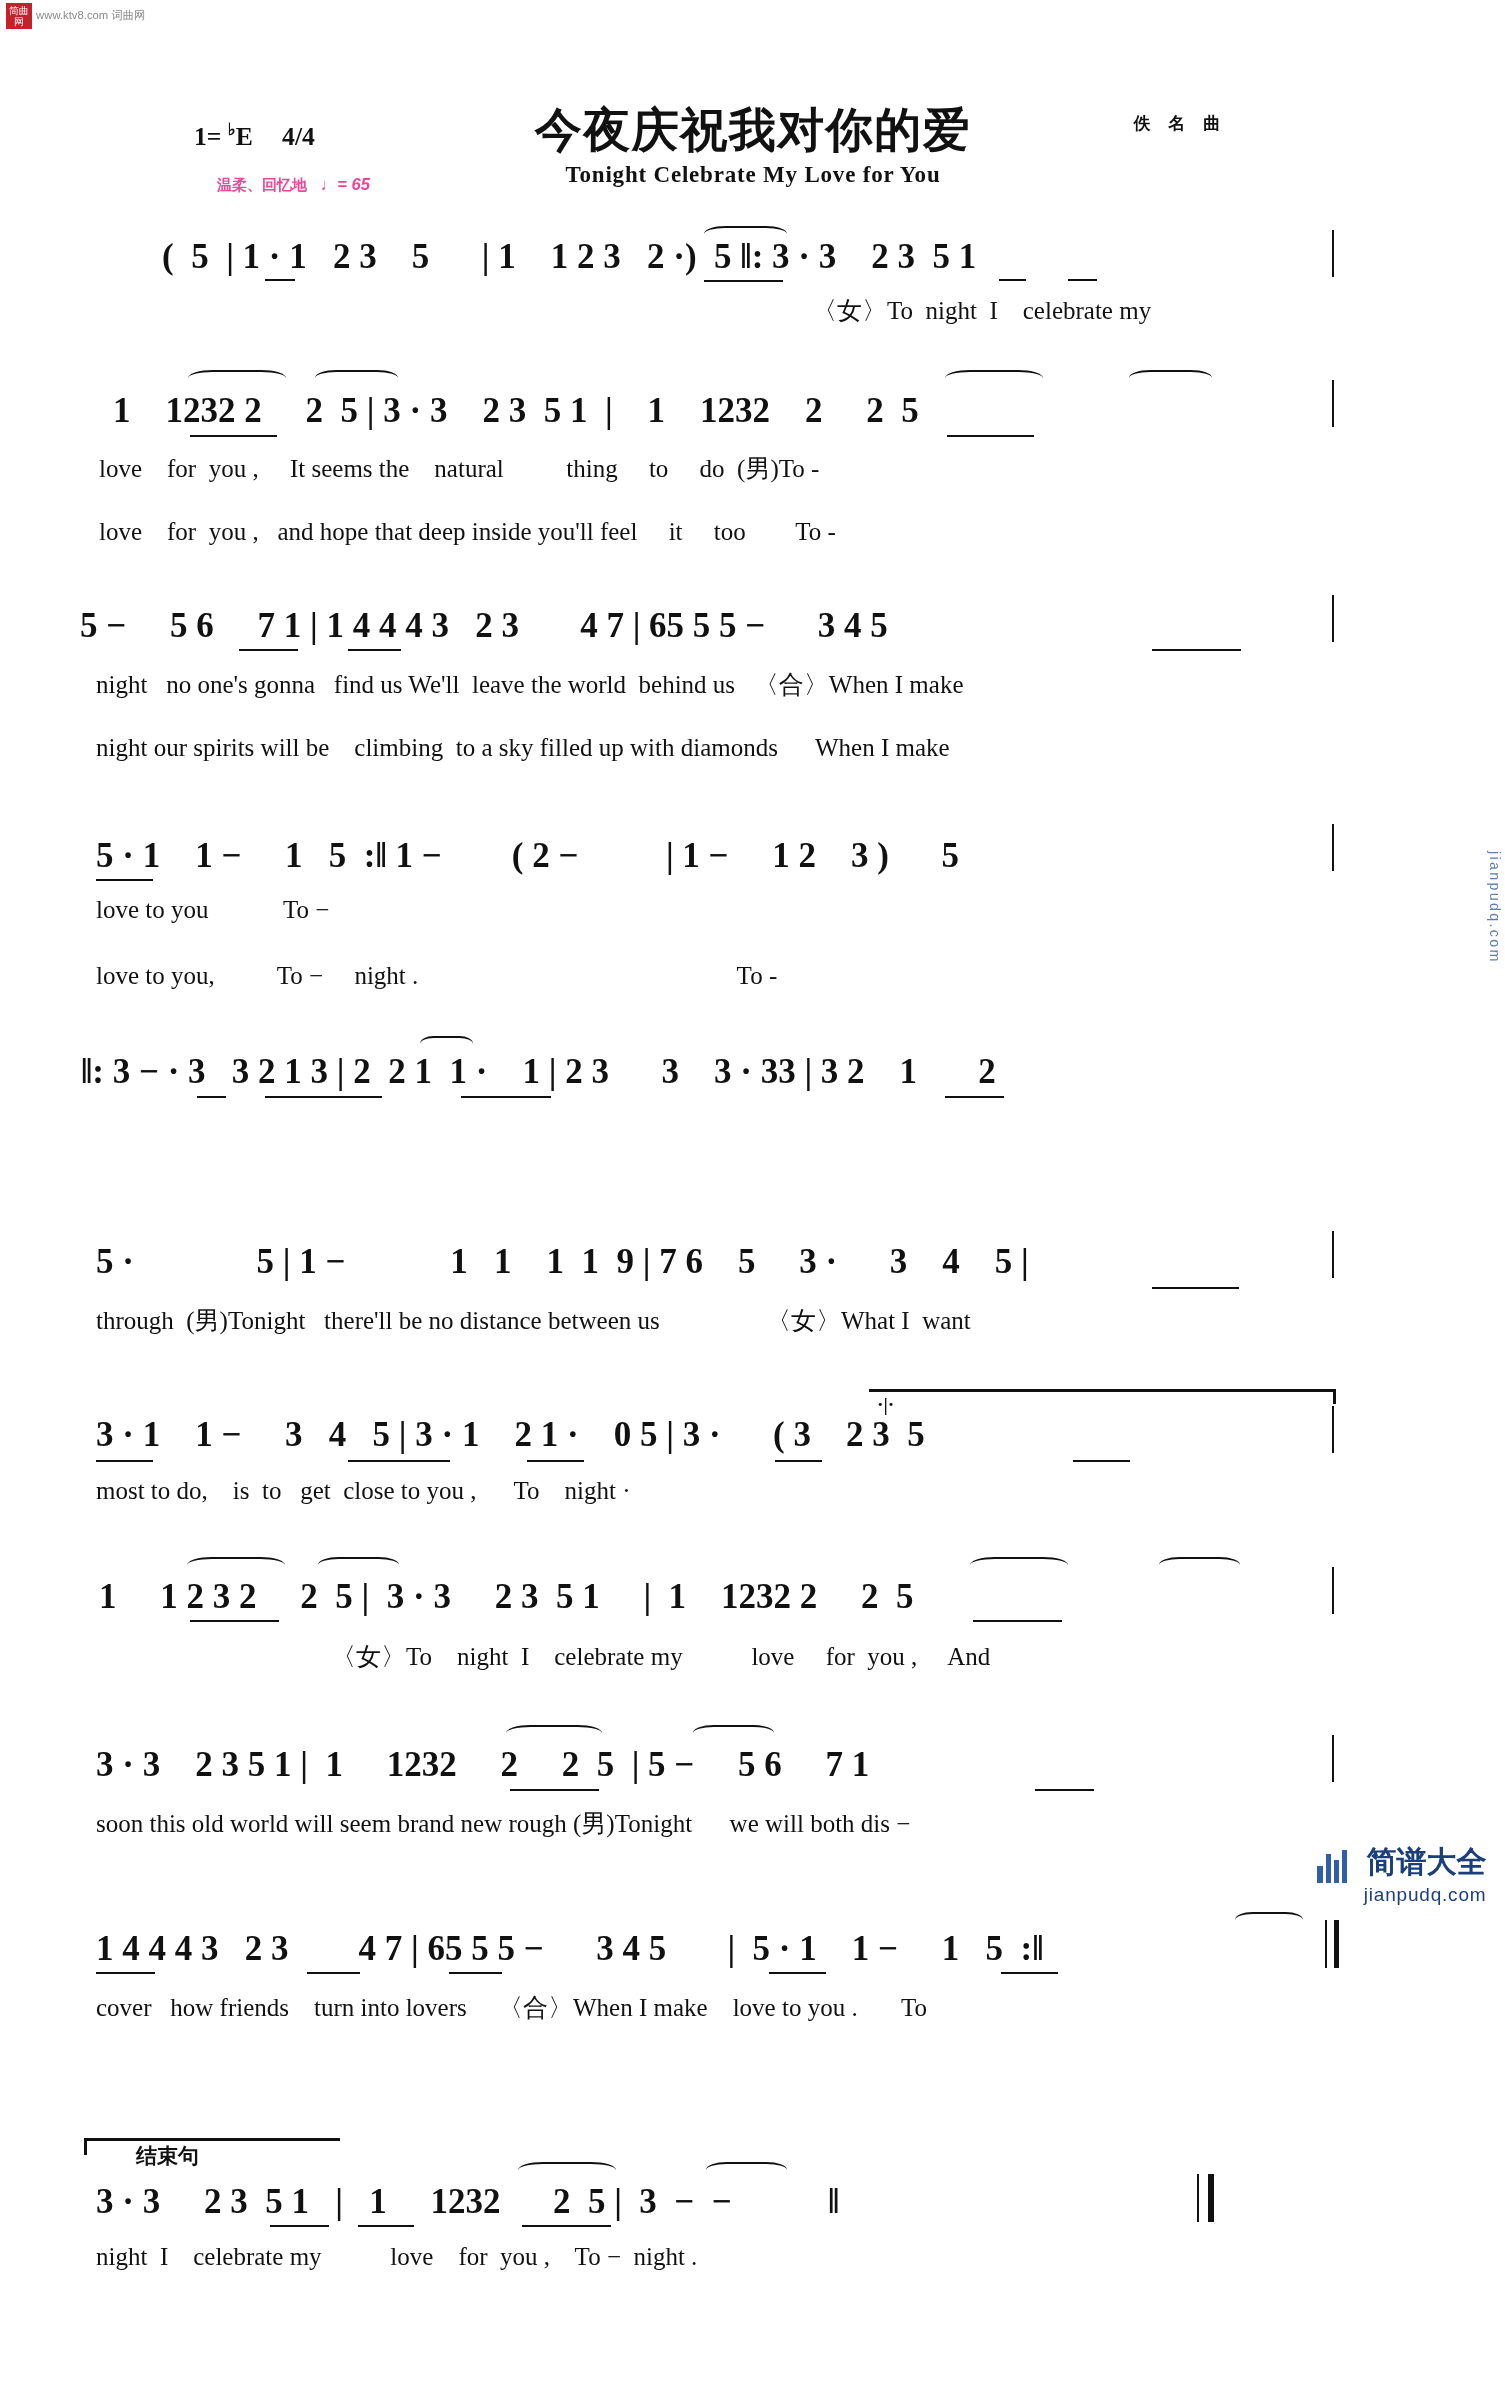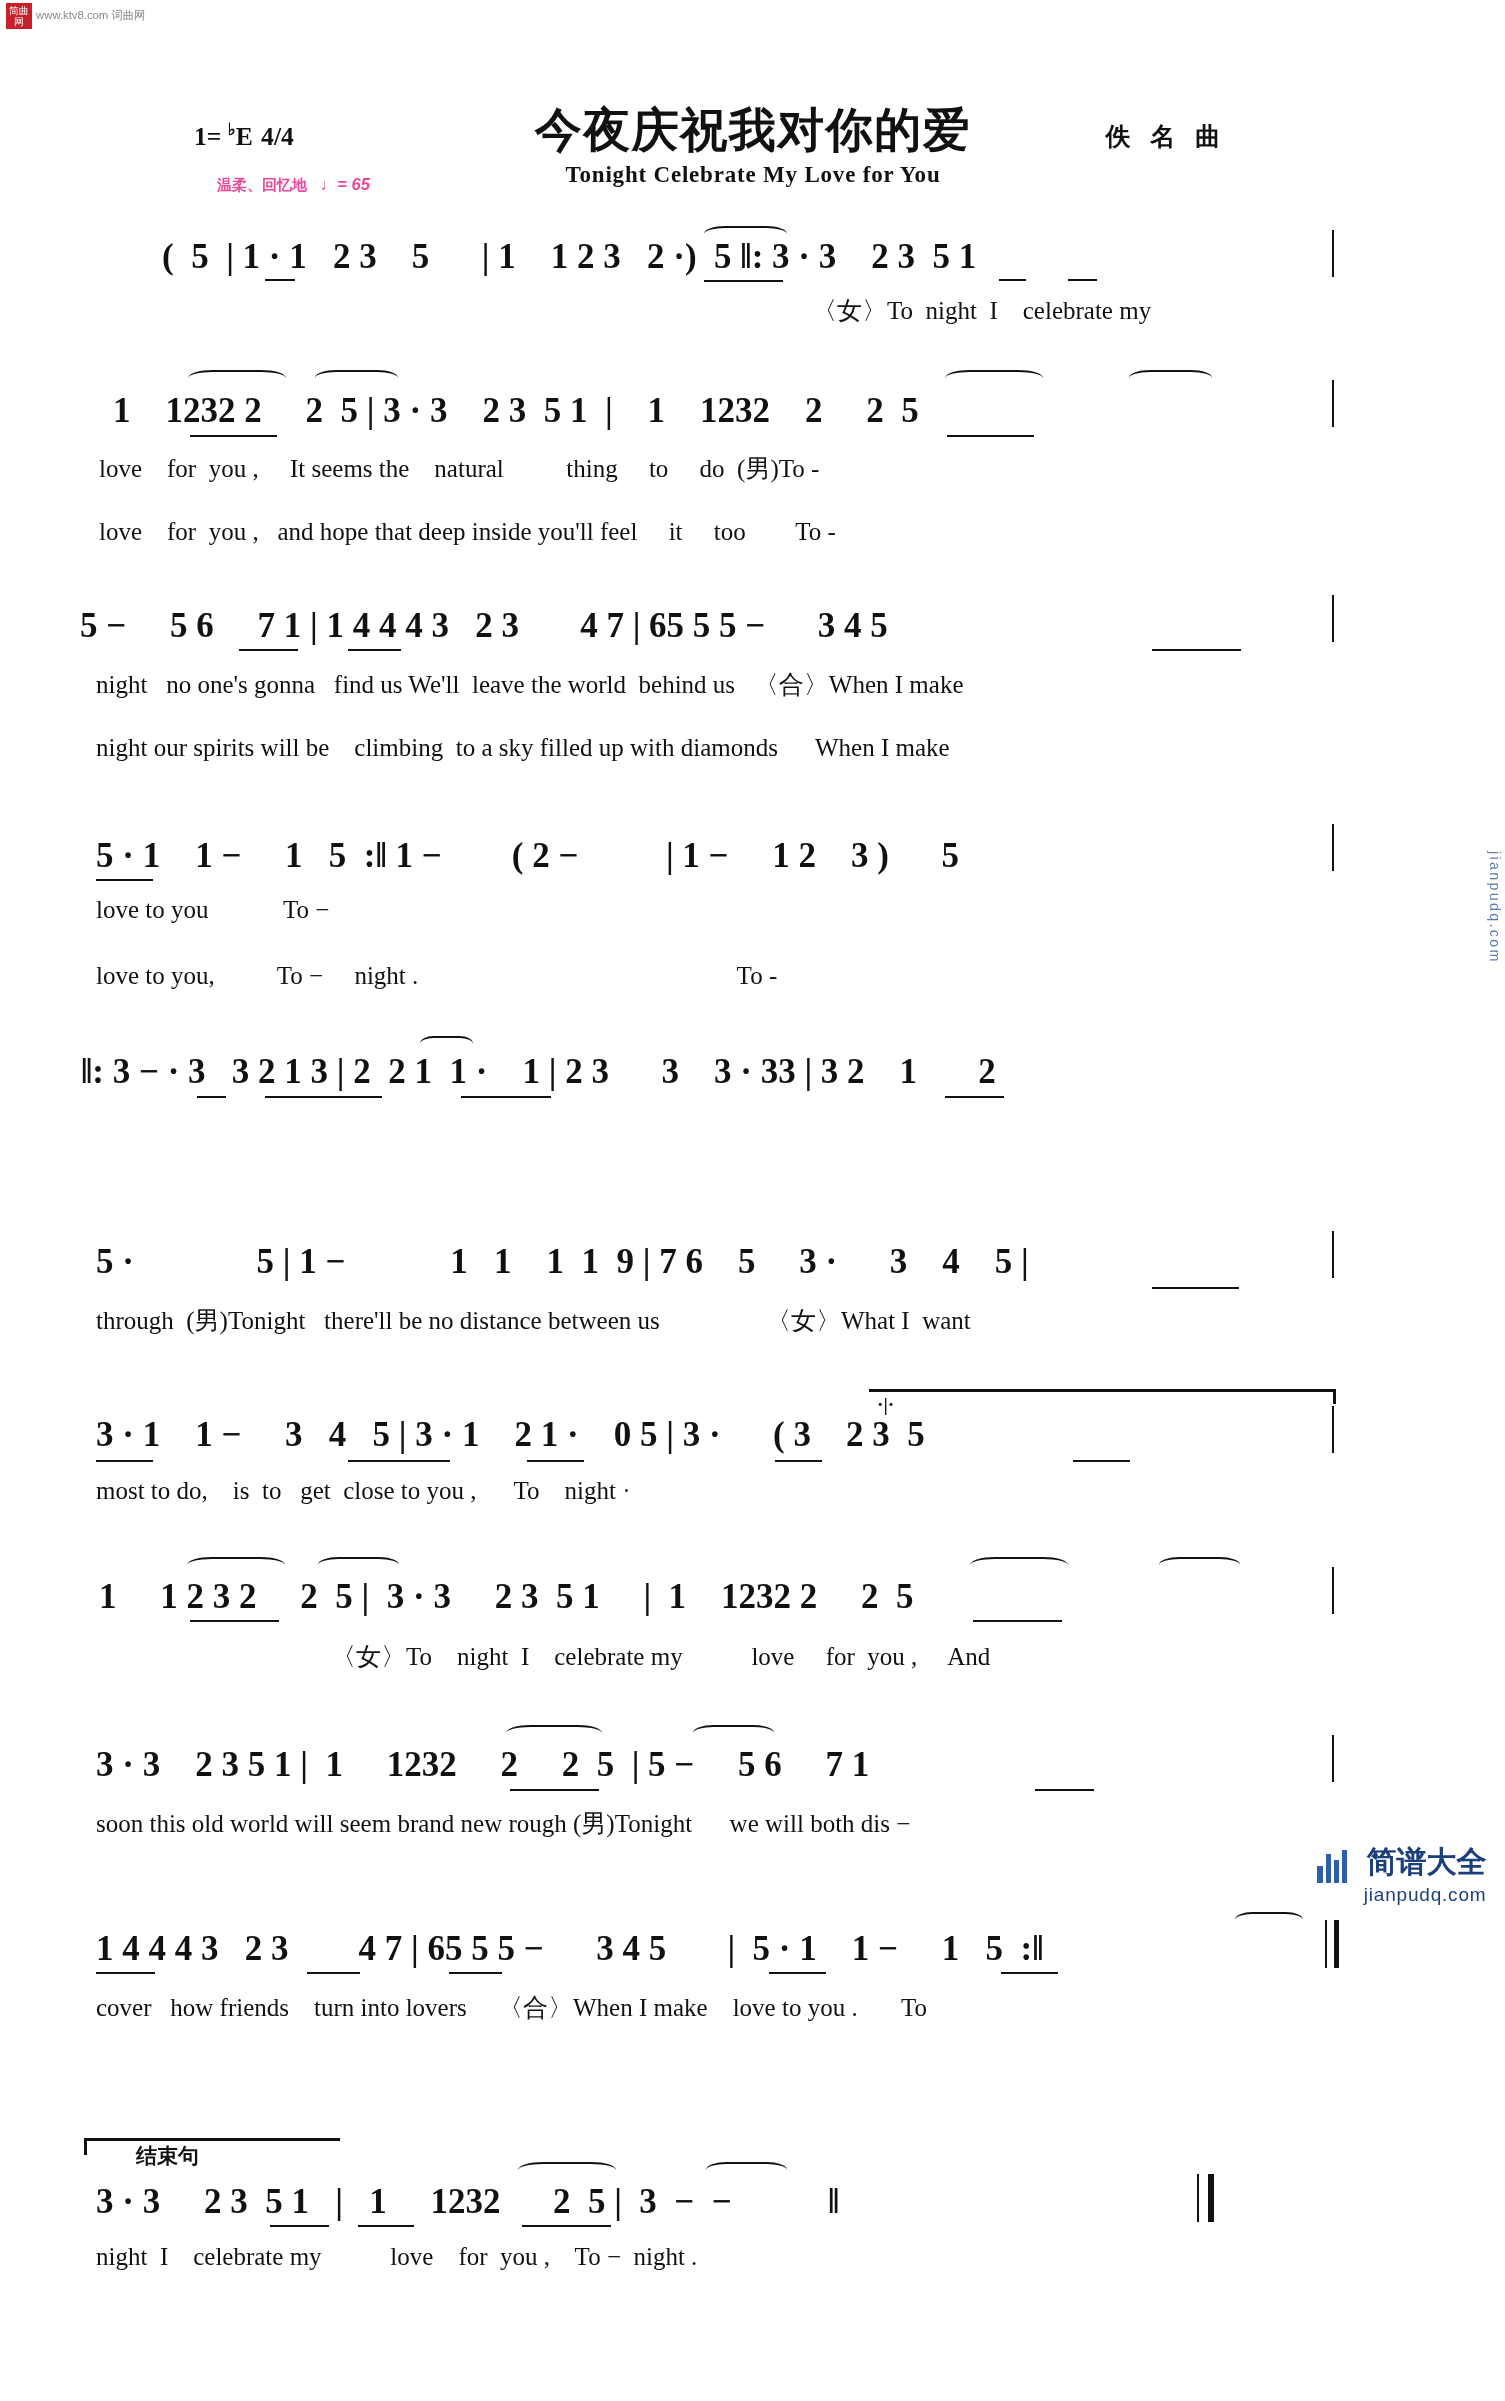--- a/index.html
+++ b/index.html
@@ -62,22 +62,22 @@
   .tempo .tn{font-size:16.6px;font-style:italic;margin-left:13.6px;}
   .title{
     position:absolute;left:0;top:99px;width:1506px;text-align:center;
     font-size:47px;font-weight:bold;letter-spacing:1.5px;
   }
   .subtitle{
     position:absolute;left:0;top:162px;width:1506px;text-align:center;
     font-size:23px;font-weight:bold;letter-spacing:0.8px;
   }
   .composer{
-    position:absolute;right:279px;top:120px;
-    font-size:25px;letter-spacing:6.8px;font-weight:bold;
+    position:absolute;right:279px;top:112px;
+    font-size:17px;letter-spacing:6.8px;font-weight:bold;
   }
 
   
   .sysnotes{
     position:absolute;
     font-size:35px;font-weight:bold;white-space:pre;
     font-family:"Liberation Serif", serif;
     letter-spacing:0px;
   }
   .lyr{
@@ -126,21 +126,21 @@
           <i></i>
         </span>
       <span class="t1">简谱大全</span>
     </div>
     <div class="t2">jianpudq.com</div>
   </div>
 
   <div class="key">
     <span>1=</span>
     <sup>♭</sup><span>E</span>
-    <span style="margin-left:2px;">4/4</span>
+    <span style="margin-left:23px;">4/4</span>
   </div>
   <div class="tempo">
     <span>温柔、回忆地</span><span class="tn">♩= 65</span>
   </div>
   <div class="title">今夜庆祝我对你的爱</div>
   <div class="subtitle">Tonight Celebrate My Love  for  You</div>
   <div class="composer">佚 名 曲</div>
 
   <div class="sysnotes" style="left:162px;top:237px;">(  5  | 1 · 1   2 3    5      | 1    1 2 3   2 ·)  5 ‖: 3 · 3    2 3  5 1</div>
   <div class="lyr" style="left:812px;top:294px;">〈女〉To  night  I    celebrate my</div>

